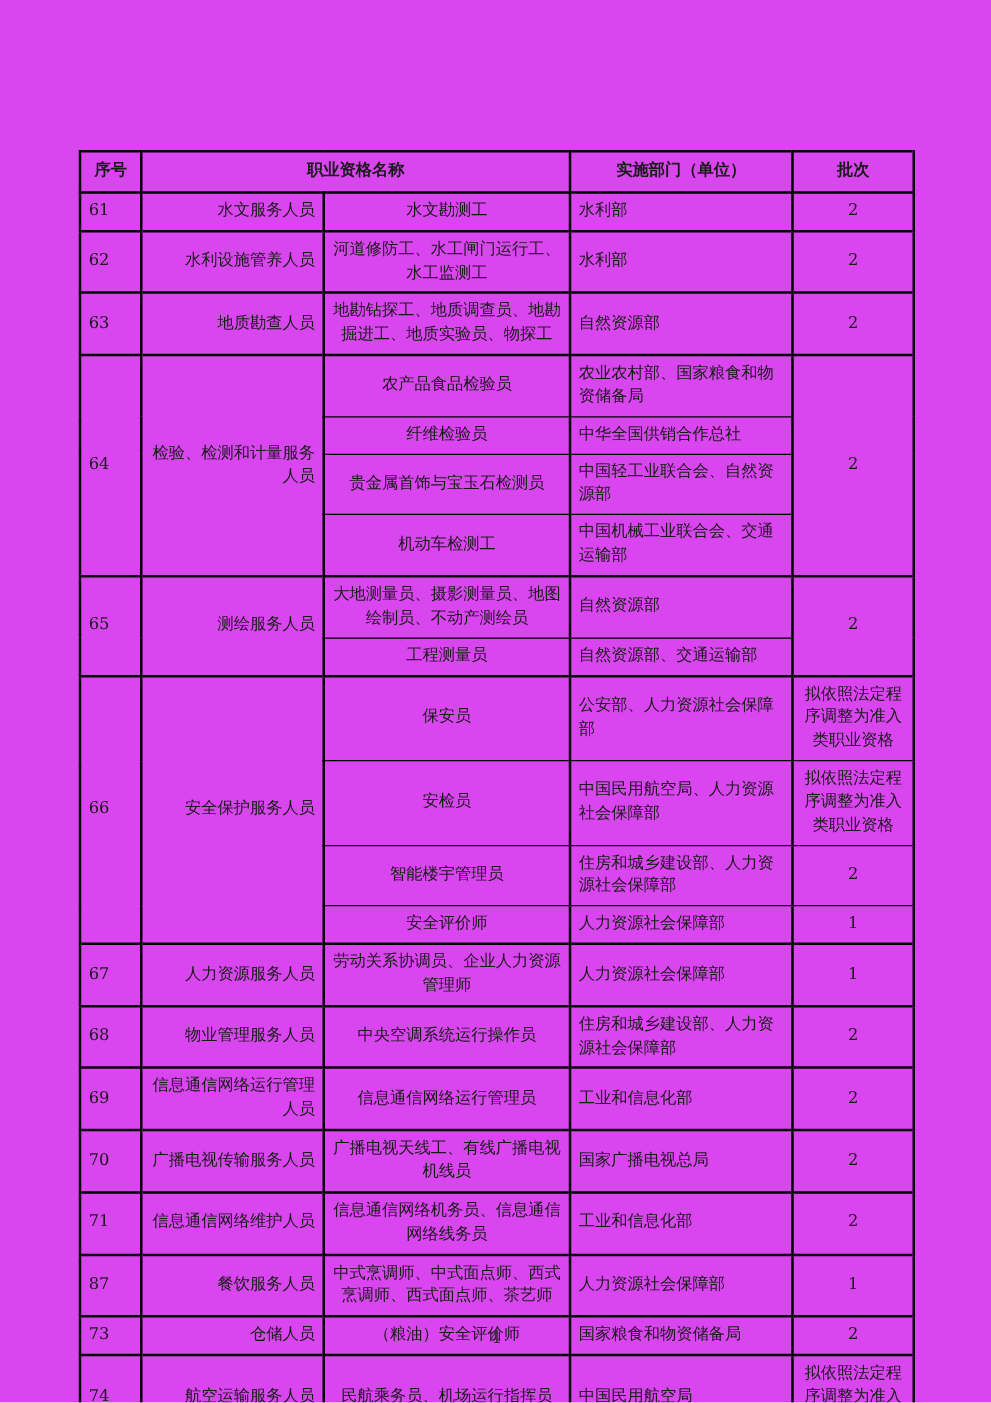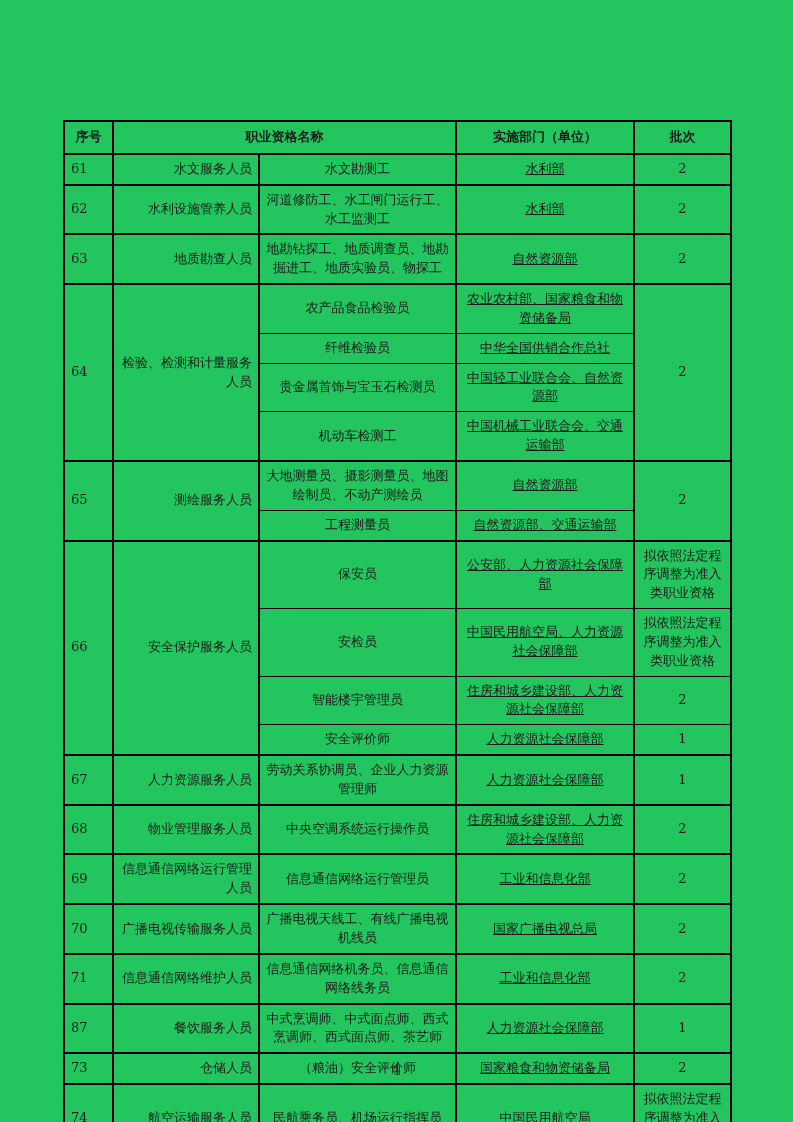--- a/index.html
+++ b/index.html
@@ -12,21 +12,21 @@
     height: 1122px;
     position: relative;
     font-family: "DejaVu Serif", "Liberation Serif", serif;
     color: #1a1a1a;
   }
   .page {
     position: absolute;
     left: 0; top: 0;
     width: 793px;
     height: 1122px;
-    background: #22c55e;
+    background: #d946ef;
     overflow: hidden;
   }
   .doc-table-wrap {
     position: absolute;
     left: 63px;
     top: 120px;
     width: 667px;
   }
   table.doc-table {
     border-collapse: collapse;
@@ -49,21 +49,21 @@
   table.doc-table thead th {
     font-weight: bold;
     text-align: center;
     border-bottom-width: 2px;
     padding: 6px 4px;
   }
   tr.group-start td { border-top-width: 2px; }
   td.c-no    { text-align: left; }
   td.c-cat   { text-align: right; }
   td.c-name  { text-align: center; }
-  td.c-dept  { text-align: center; text-decoration: underline; }
+  td.c-dept  { text-align: left; }
   td.c-batch { text-align: center; }
   .page-number {
     position: absolute;
     left: 0;
     top: 1062px;
     width: 793px;
     text-align: center;
     font-size: 14px;
     color: #333;
   }

